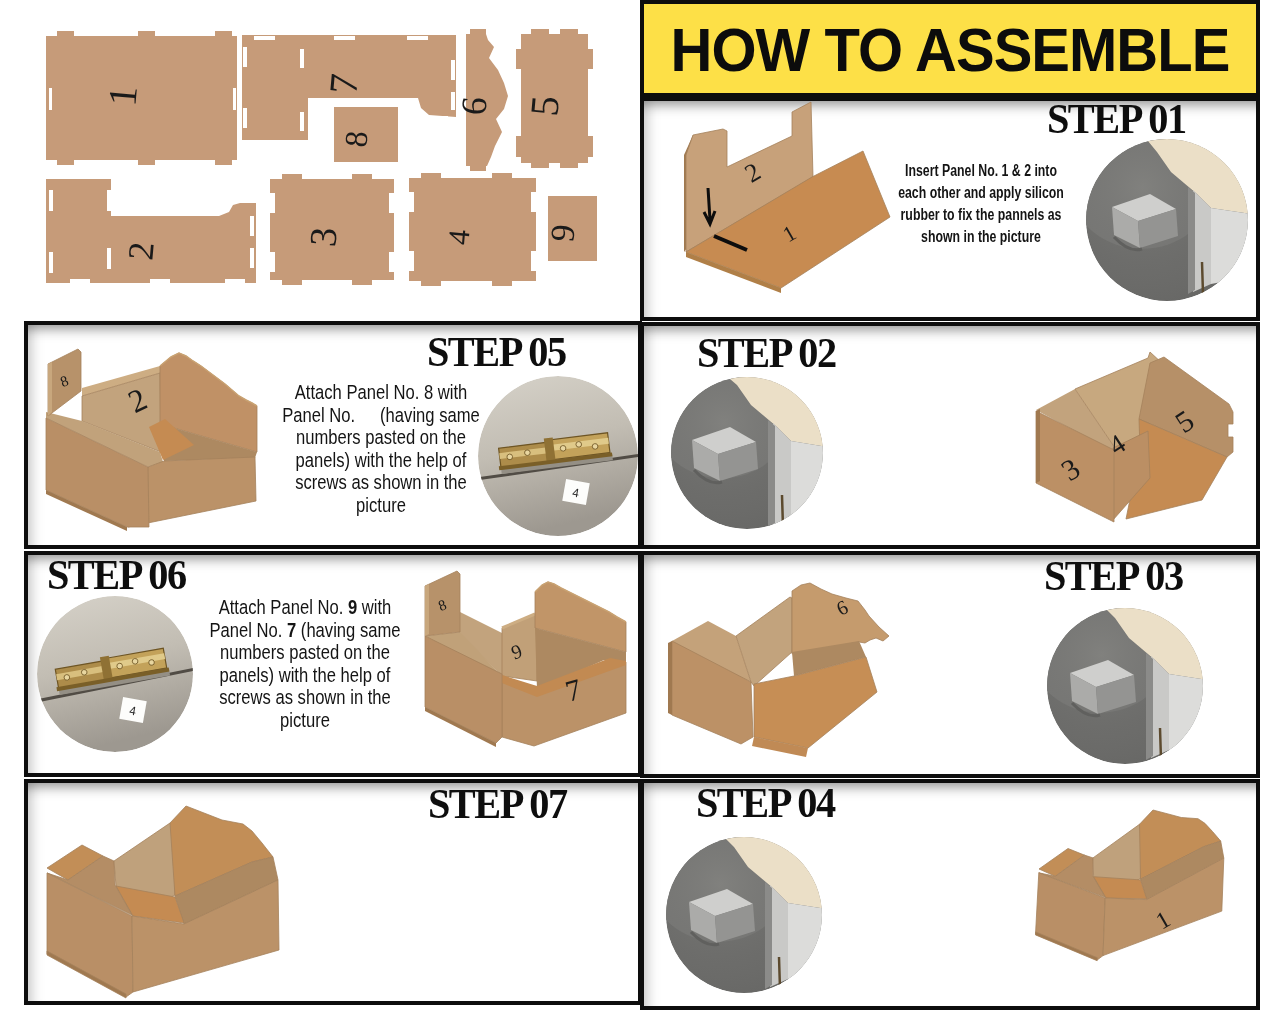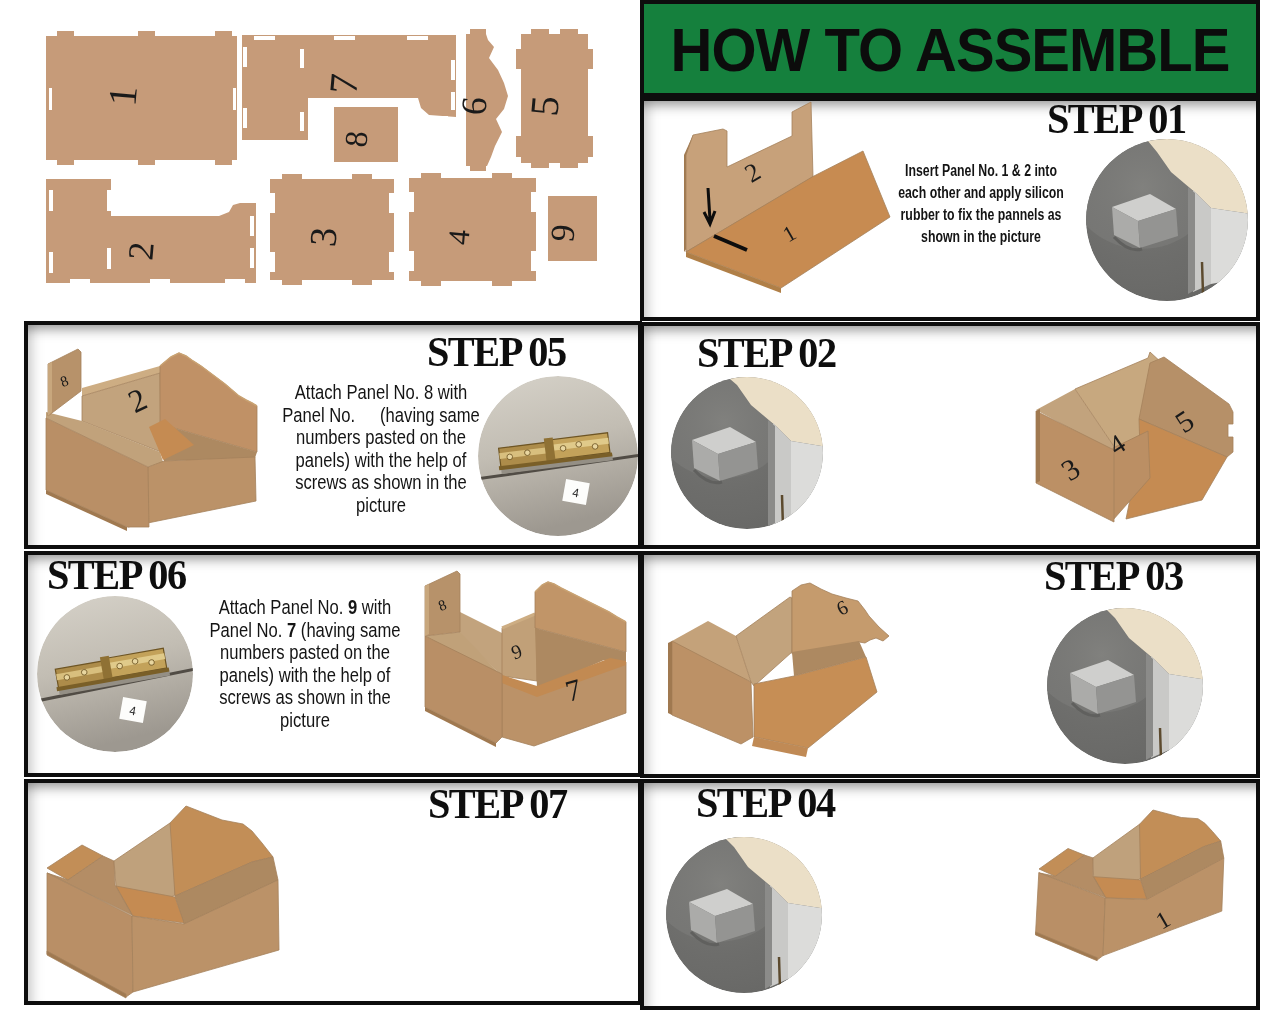--- a/index.html
+++ b/index.html
@@ -1,20 +1,20 @@
 <!DOCTYPE html>
 <html><head>
 <meta charset="utf-8">
 <style>
   html,body{margin:0;padding:0;}
   body{width:1280px;height:1026px;position:relative;background:#ffffff;overflow:hidden;
        font-family:"Liberation Sans", sans-serif;}
   .box{position:absolute;background:#ffffff;border:4px solid #0d0d0d;box-sizing:border-box;
        box-shadow:inset 0 16px 12px -12px rgba(90,90,90,.65), inset 16px 0 12px -12px rgba(120,120,120,.40);}
-  .hdr{position:absolute;left:640px;top:0px;width:620px;height:97px;background:#15803d;
+  .hdr{position:absolute;left:640px;top:0px;width:620px;height:97px;background:#fde047;
        border:4px solid #0d0d0d;box-sizing:border-box;}
   .hdr .t{position:absolute;left:0;right:0;top:11px;text-align:center;
        font-family:"Liberation Sans", sans-serif;font-weight:bold;font-size:61px;color:#0c0c0c;
        letter-spacing:-1px;transform:scaleX(.95);transform-origin:center;}
   .ttl{position:absolute;font-family:"Liberation Serif", serif;font-weight:bold;color:#0e0e0e;
        font-size:42px;letter-spacing:-1.5px;white-space:nowrap;transform:scaleX(.96);transform-origin:center top;
        width:144px;text-align:center;line-height:42px;}
   .txt{position:absolute;font-family:"Liberation Sans", sans-serif;color:#141414;text-align:center;
        white-space:nowrap;transform-origin:center top;}
   svg.ov{position:absolute;left:0;top:0;}

